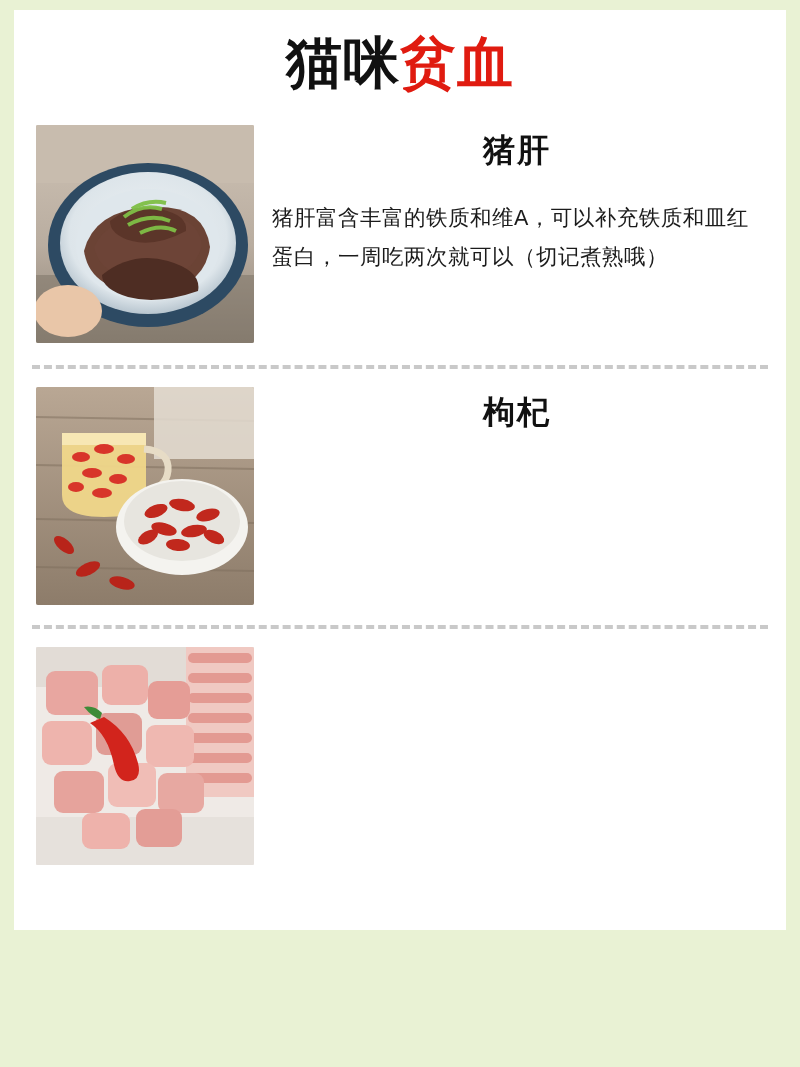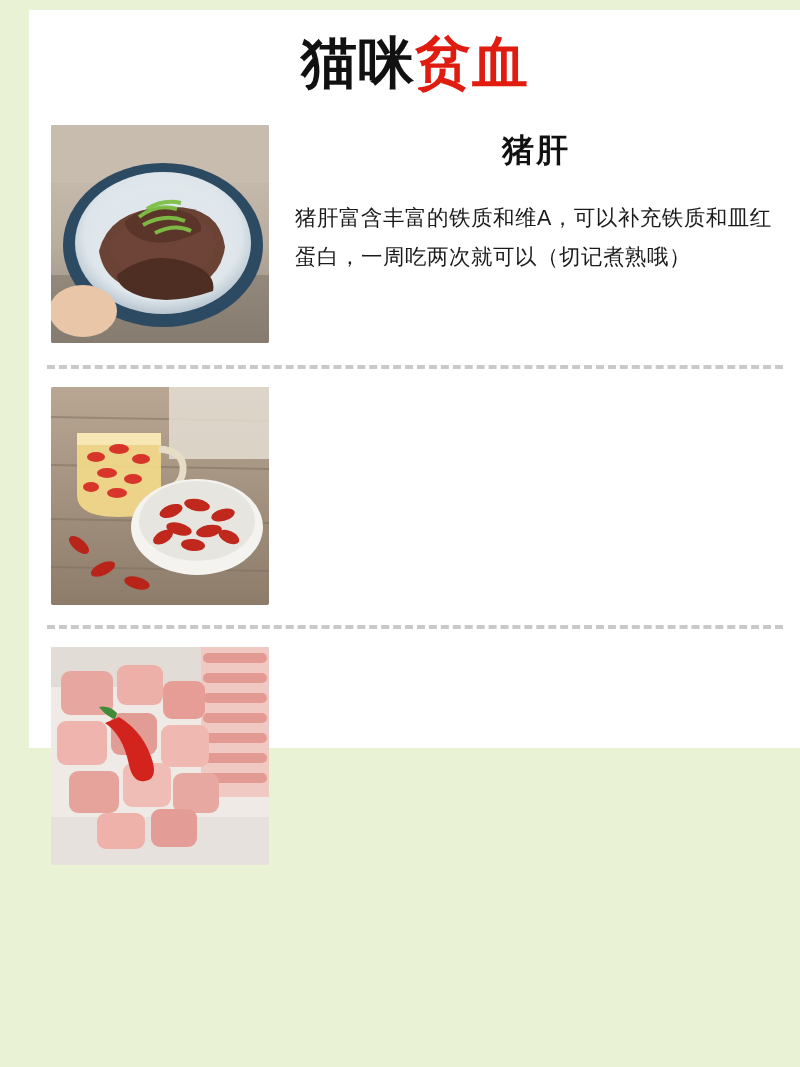--- a/index.html
+++ b/index.html
@@ -8,24 +8,24 @@
     height: 1067px;
     font-family: "Liberation Sans", sans-serif;
   }
   body {
     background: #e9f2d4;
     position: relative;
     overflow: hidden;
   }
   .page {
     position: absolute;
-    left: 29px;
+    left: 14px;
     top: 10px;
     width: 772px;
-    height: 738px;
+    height: 920px;
     background: #ffffff;
   }
   .title-block {
     padding: 22px 20px 10px 20px;
     text-align: center;
   }
   .title-line {
     font-size: 56px;
     font-weight: bold;
     line-height: 1.12;
@@ -49,21 +49,21 @@
     flex: 0 0 218px;
     border-radius: 2px;
     overflow: hidden;
     position: relative;
     background: #cfc6bb;
   }
   .thumb svg { display: block; width: 100%; height: 100%; }
 
   .txt {
     flex: 1;
-    padding-left: 26px;
+    padding-left: 18px;
     padding-top: 4px;
   }
   .item-title {
     text-align: center;
     font-size: 32px;
     font-weight: bold;
     color: #111111;
     letter-spacing: 2px;
     margin-bottom: 26px;
   }
@@ -180,20 +180,21 @@
             <ellipse cx="112" cy="150" rx="11" ry="6" transform="rotate(-30 112 150)"></ellipse>
           </g>
           <g fill="#b8241a">
             <ellipse cx="52" cy="182" rx="13" ry="6" transform="rotate(-25 52 182)"></ellipse>
             <ellipse cx="86" cy="196" rx="13" ry="6" transform="rotate(15 86 196)"></ellipse>
             <ellipse cx="28" cy="158" rx="12" ry="6" transform="rotate(40 28 158)"></ellipse>
           </g>
         </svg>
       </div>
       <div class="txt">
+        <div class="item-title">枸杞</div>
       </div>
     </div>
 
     <div class="divider d2"></div>
 
     <div class="section">
       <div class="thumb">
         <svg viewBox="0 0 218 218" preserveAspectRatio="none" aria-hidden="true">
           <rect x="0" y="0" width="218" height="218" fill="#efeae6"></rect>
           <rect x="0" y="0" width="218" height="40" fill="#e2dcd6"></rect>

